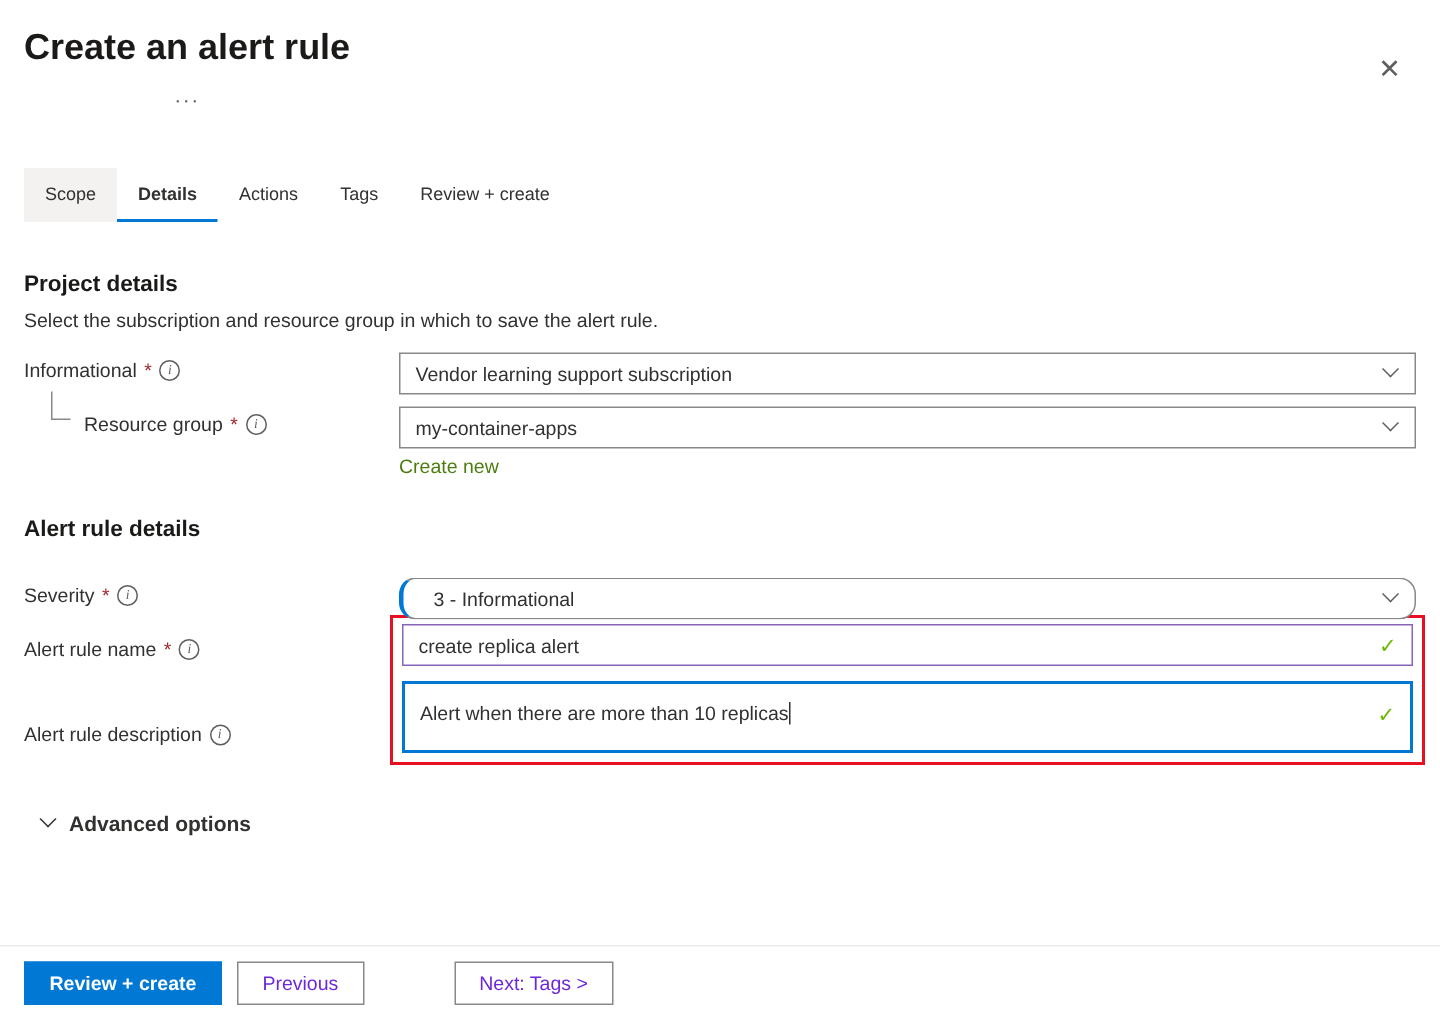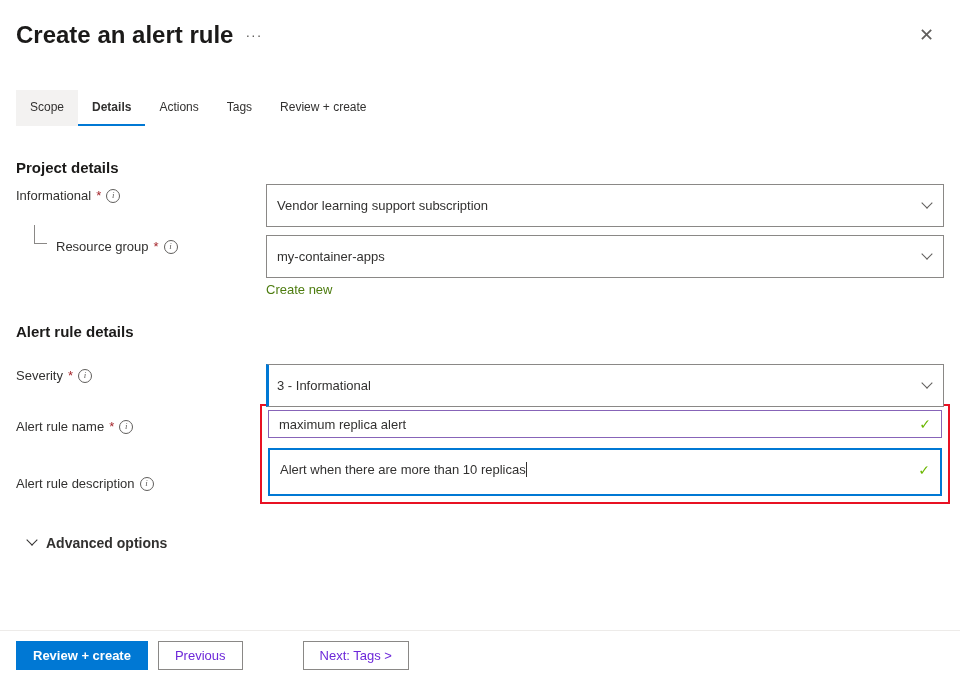--- a/index.html
+++ b/index.html
@@ -12,21 +12,21 @@
     height: 680px;
     overflow: hidden;
     position: relative;
   }
   .header {
     padding: 18px 16px 8px;
     display: flex;
     align-items: center;
     justify-content: space-between;
   }
-  .header-left { display: flex; align-items: center; gap: 12px; }
+  .header-left { display: flex; align-items: center; gap: 12px; flex-direction: column; }
   .page-title {
     font-size: 24px;
     font-weight: 600;
     color: #1b1a19;
   }
   .ellipsis { color: #605e5c; font-size: 14px; letter-spacing: 1px; }
   .close-x { font-size: 18px; font-weight: 300; color: #605e5c; cursor: pointer; padding: 6px 10px; }
   
   .tabs {
     display: flex;
@@ -113,23 +113,23 @@
     font-family: inherit;
     background: #fff;
     color: #323130;
     position: relative;
   }
   .select-box {
     display: flex;
     align-items: center;
     justify-content: space-between;
     cursor: pointer;
-    height: 43px;
-  }
-  .select-box.with-bar { border-left: 3px solid #0078d4; padding-left: 8px; }
+    height: 28px;
+  }
+  .select-box.with-bar { border-left: 3px solid #0078d4; padding-left: 20px; border-radius: 11px; }
   .chev {
     width: 10px;
     height: 10px;
     position: relative;
   }
   .chev::before {
     content: "";
     position: absolute;
     width: 7px;
     height: 7px;
@@ -239,20 +239,21 @@
 <div class="tabs">
   <div class="tab inactive-bg">Scope</div>
   <div class="tab active">Details</div>
   <div class="tab">Actions</div>
   <div class="tab">Tags</div>
   <div class="tab">Review + create</div>
 </div>
 
 <div class="content">
   <div class="section-title">Project details</div>
+  <div class="section-sub">Select the subscription and resource group in which to save the alert rule.</div>
 
   <div class="form-row">
     <div class="label-cell">
       <span>Informational</span>
       <span class="req">*</span>
       <span class="info-icon">i</span>
     </div>
     <div class="input-cell">
       <div class="select-box">
         <span>Vendor learning support subscription</span>
@@ -300,21 +301,21 @@
       <span class="info-icon">i</span>
     </div>
     <div class="input-cell"></div>
   </div>
 
   <div style="display:flex">
     <div style="width:250px"></div>
     <div class="input-cell">
       <div class="highlight-box" style="margin-top:-30px; padding-top:4px">
         <div class="text-input purple-border" style="margin-bottom:10px">
-          <span>maximum replica alert</span>
+          <span>create replica alert</span>
           <span class="check-icon">✓</span>
         </div>
         <div class="textarea-input blue-border">
           <span class="cursor-bar">Alert when there are more than 10 replicas</span>
           <span class="check-icon">✓</span>
         </div>
       </div>
     </div>
   </div>
 

